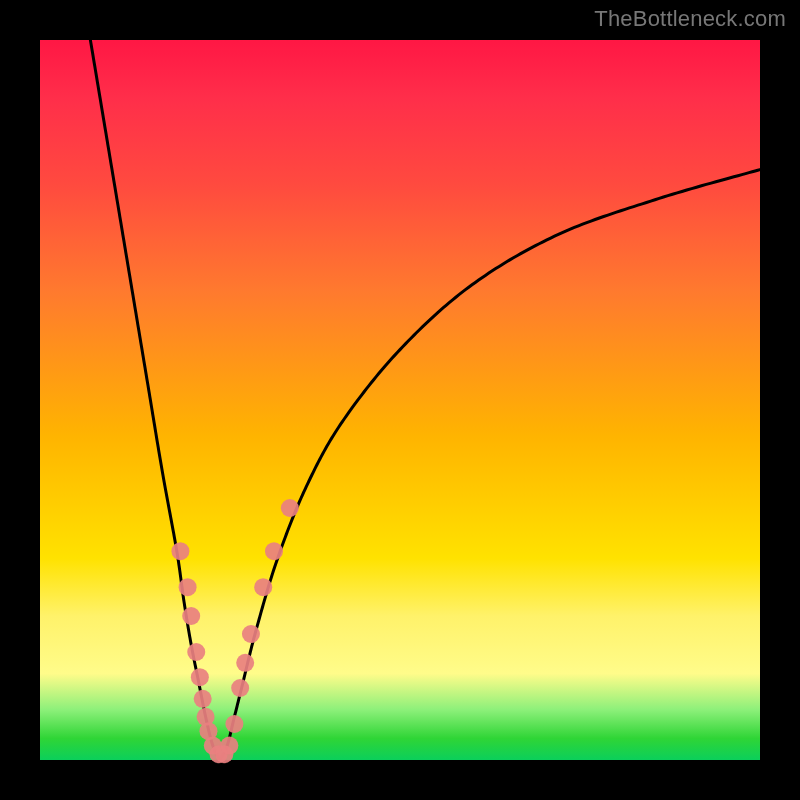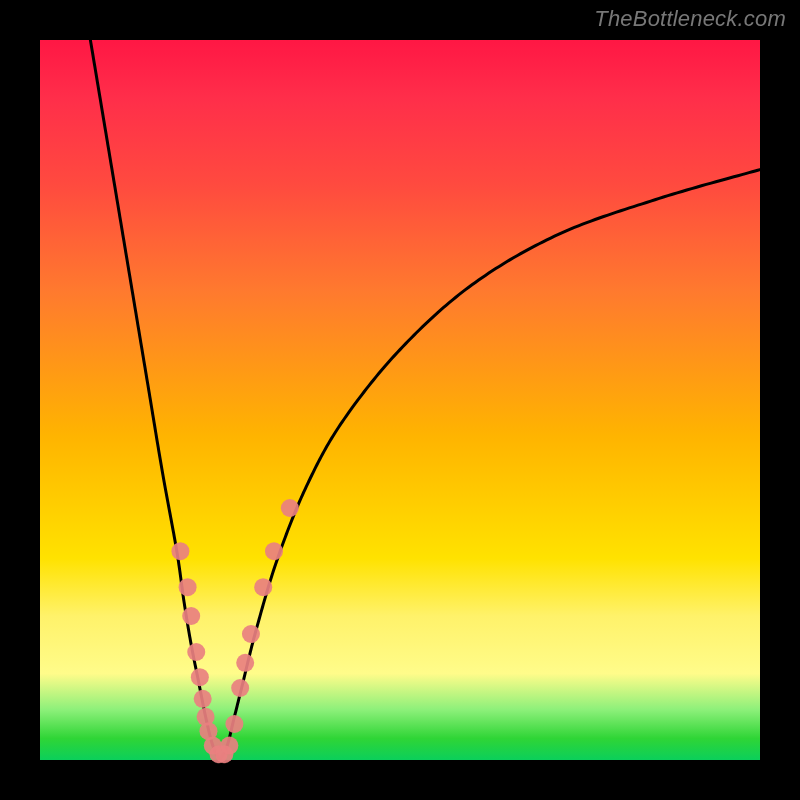--- a/index.html
+++ b/index.html
@@ -38,21 +38,20 @@
       #0bcf5b 100%);
   }
   .watermark {
     position: absolute;
     top: 6px;
     right: 14px;
     color: #777;
     font-size: 22px;
     letter-spacing: 0.2px;
     user-select: none;
-    font-style: italic;
   }
   svg.curve-layer {
     position: absolute;
     left: 0;
     top: 0;
     width: 720px;
     height: 720px;
     overflow: visible;
   }
 </style>

